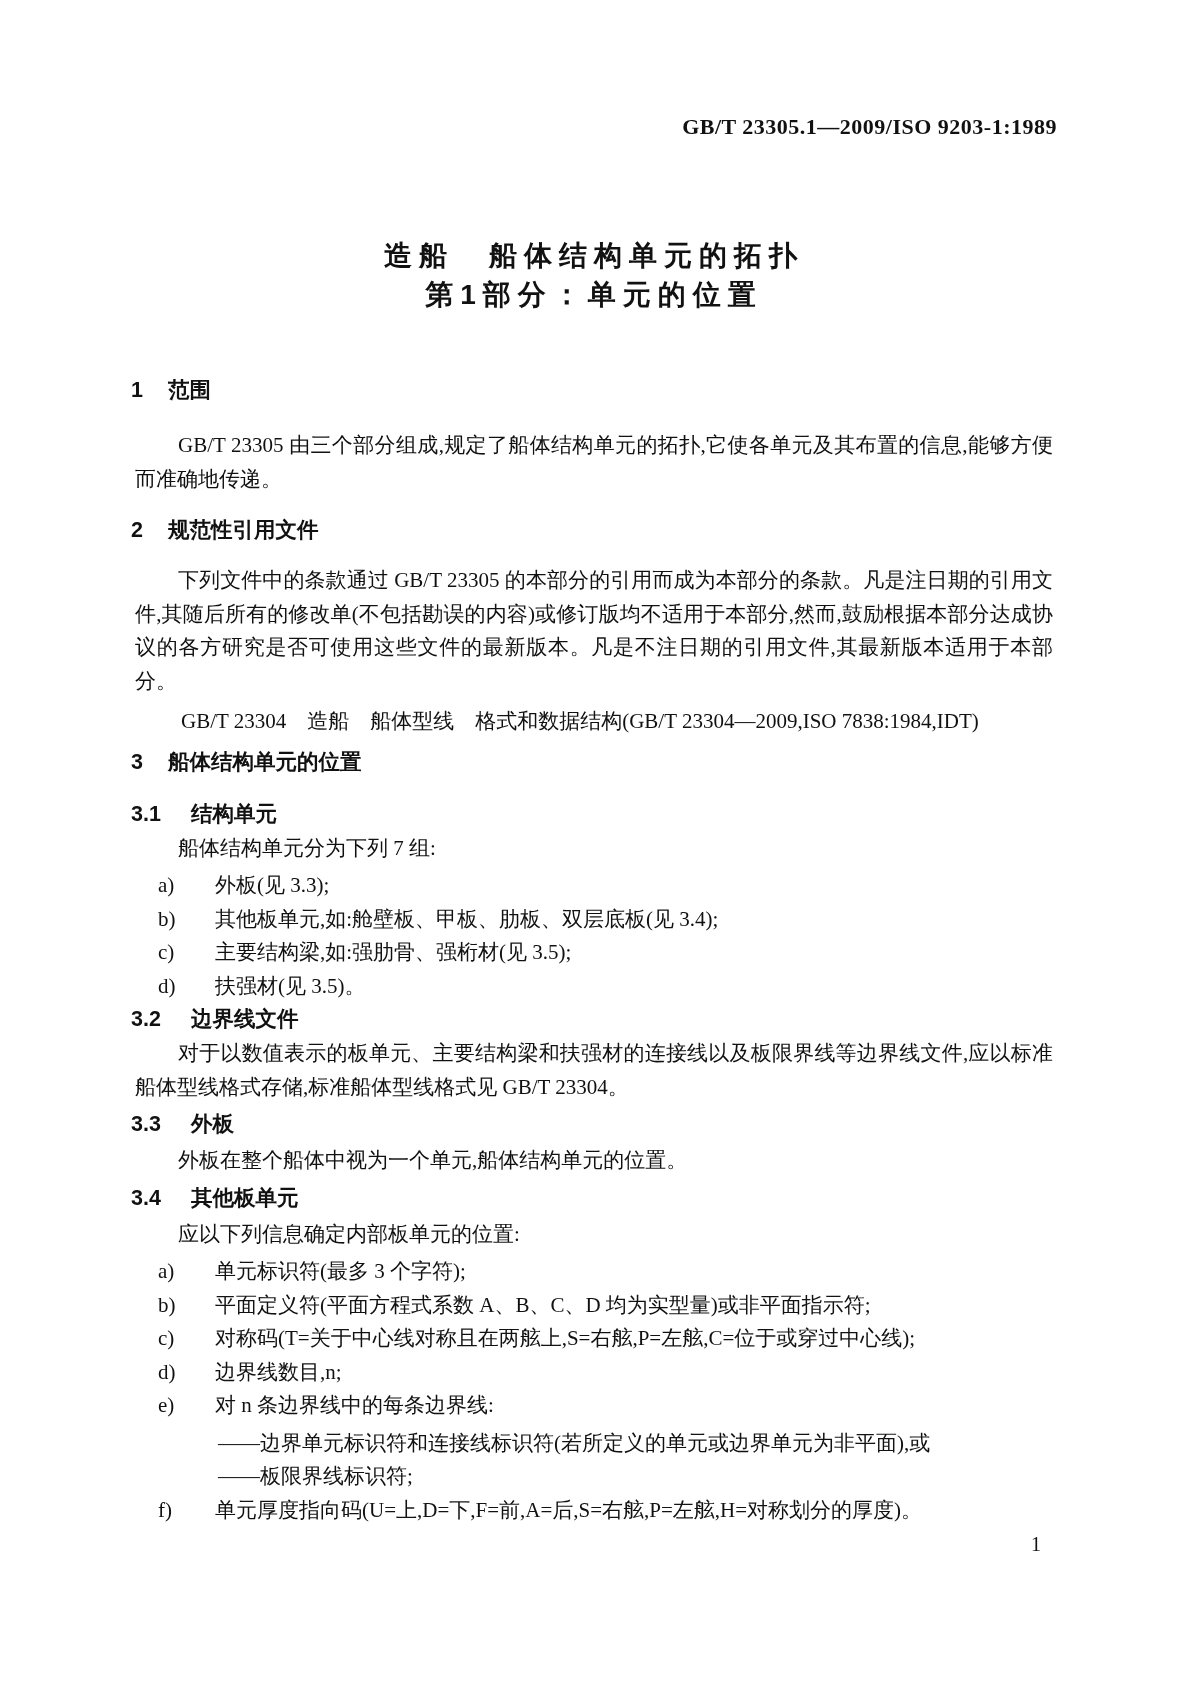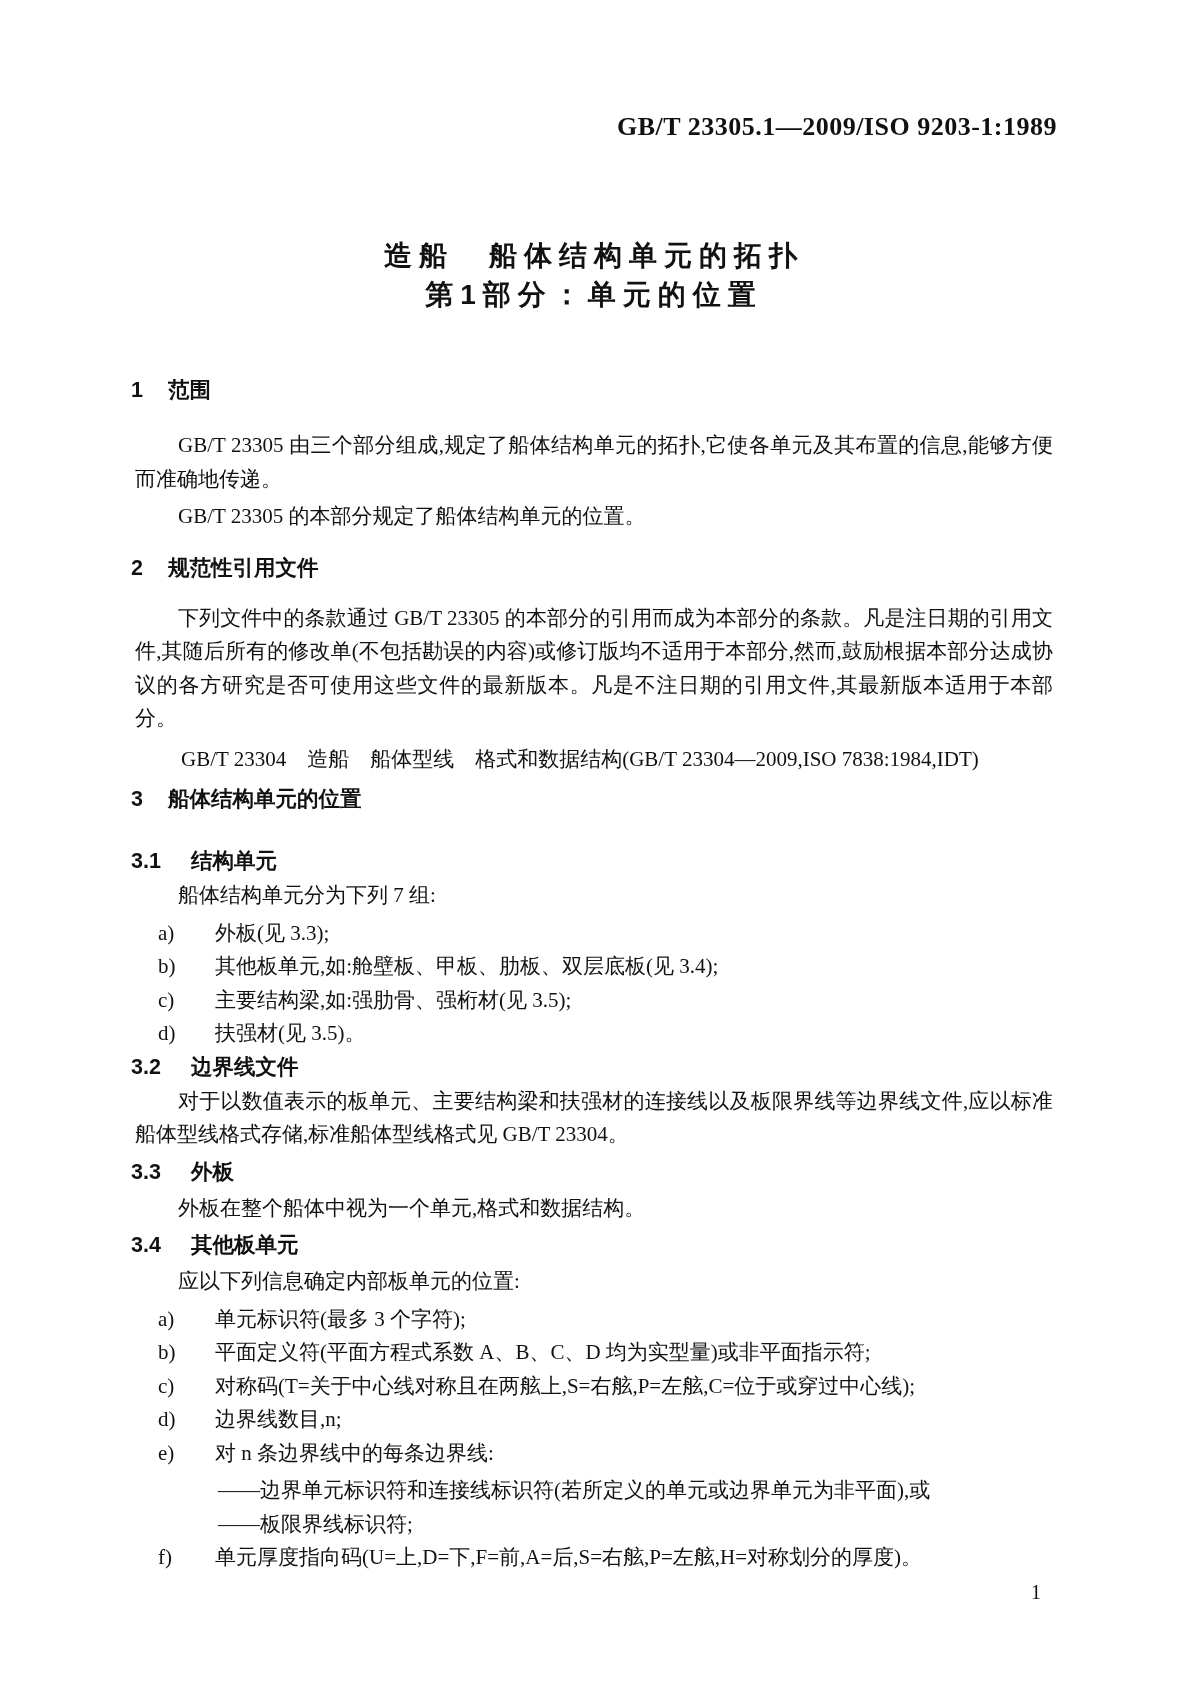--- a/index.html
+++ b/index.html
@@ -13,21 +13,21 @@
     height: 1684px;
     margin: 0 auto;
     background: #ffffff;
     color: #111111;
     font-family: "Liberation Serif", serif;
     box-sizing: border-box;
     padding: 112px 134px 0 131px;
     overflow: hidden;
   }
   .doc-header {
-    font-size: 26px;
+    font-size: 22px;
     line-height: 30px;
     font-weight: 700;
     text-align: right;
     letter-spacing: 0.5px;
   }
   .doc-title {
     margin-top: 94px;
     text-align: center;
     font-family: "Liberation Sans", sans-serif;
     font-weight: 700;
@@ -43,21 +43,21 @@
     font-size: 21.5px;
     line-height: 32px;
     margin: 0;
   }
   .sec-h1 .sec-num { margin-right: 25px; }
   .sec-h2 .sec-num { margin-right: 30px; }
 
   .h1-s1 { margin-top: 60px; }
   .h1-s2 { margin-top: 18px; }
   .h1-s3 { }
-  .h2-s31 { margin-top: 30px; }
+  .h2-s31 { margin-top: 20px; }
   .h2-s32 { margin-top: 0; }
   .h2-s33 { margin-top: 0; }
   .h2-s34 { margin-top: 0; }
 
   .body-p {
     font-size: 21px;
     line-height: 33.5px;
     margin: 4px;
     text-align: justify;
     text-indent: 43px;
@@ -115,21 +115,20 @@
 
   <div class="doc-title">
     <div class="t-line">造船　船体结构单元的拓扑</div>
     <div class="t-line">第1部分：单元的位置</div>
   </div>
 
   <h2 class="sec-h1 h1-s1">
     <span class="sec-num">1</span><span>范围</span>
   </h2>
   <p class="body-p mt23">GB/T 23305 由三个部分组成,规定了船体结构单元的拓扑,它使各单元及其布置的信息,能够方便而准确地传递。</p>
-  <p class="body-p">GB/T 23305 的本部分规定了船体结构单元的位置。</p>
 
   <h2 class="sec-h1 h1-s2">
     <span class="sec-num">2</span><span>规范性引用文件</span>
   </h2>
   <p class="body-p mt18">下列文件中的条款通过 GB/T 23305 的本部分的引用而成为本部分的条款。凡是注日期的引用文件,其随后所有的修改单(不包括勘误的内容)或修订版均不适用于本部分,然而,鼓励根据本部分达成协议的各方研究是否可使用这些文件的最新版本。凡是不注日期的引用文件,其最新版本适用于本部分。</p>
   <p class="ref-line">GB/T 23304　造船　船体型线　格式和数据结构(GB/T 23304—2009,ISO 7838:1984,IDT)</p>
 
   <h2 class="sec-h1 h1-s3">
     <span class="sec-num">3</span><span>船体结构单元的位置</span>
   </h2>
@@ -154,21 +153,21 @@
   </ul>
 
   <h3 class="sec-h2 h2-s32">
     <span class="sec-num">3.2</span><span>边界线文件</span>
   </h3>
   <p class="body-p mt2">对于以数值表示的板单元、主要结构梁和扶强材的连接线以及板限界线等边界线文件,应以标准船体型线格式存储,标准船体型线格式见 GB/T 23304。</p>
 
   <h3 class="sec-h2 h2-s33">
     <span class="sec-num">3.3</span><span>外板</span>
   </h3>
-  <p class="body-p">外板在整个船体中视为一个单元,格式和数据结构。</p>
+  <p class="body-p">外板在整个船体中视为一个单元,船体结构单元的位置。</p>
 
   <h3 class="sec-h2 h2-s34">
     <span class="sec-num">3.4</span><span>其他板单元</span>
   </h3>
   <p class="body-p">应以下列信息确定内部板单元的位置:</p>
   <ul class="item-list">
     <li>
       <span class="li-label">a)</span><span class="li-text">单元标识符(最多 3 个字符);</span>
     </li>
     <li>

